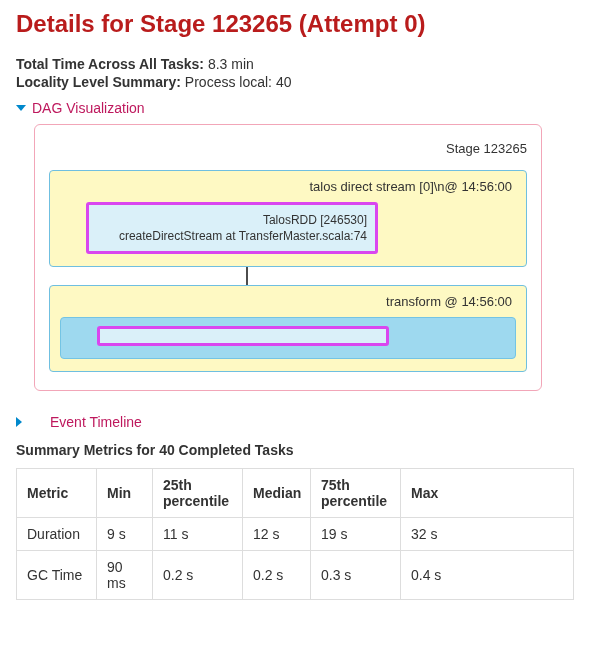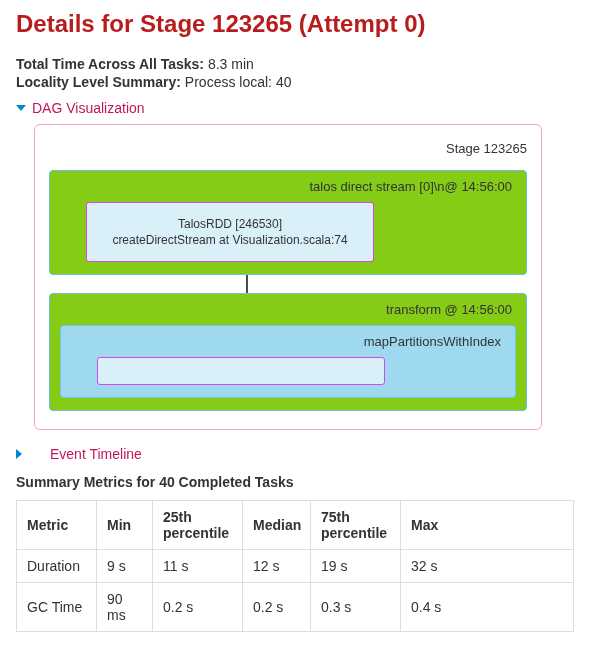--- a/index.html
+++ b/index.html
@@ -55,21 +55,21 @@
     padding: 16px 14px 18px 14px;
     position: relative;
     box-sizing: border-box;
   }
   .dag-stage-label {
     text-align: right;
     font-size: 13px;
     margin-bottom: 14px;
   }
   .dag-block {
-    background: #84cc16;
+    background: #fef9c3;
     border: 1px solid #6fbfe0;
     border-radius: 4px;
     padding: 8px 10px 12px 10px;
     box-sizing: border-box;
     position: relative;
   }
   .dag-block-label {
     text-align: right;
     font-size: 13px;
     margin-bottom: 8px;
@@ -77,27 +77,27 @@
   }
   .dag-inner-block {
     background: #9ed9ef;
     border: 1px solid #74c4e4;
     border-radius: 4px;
     padding: 8px 10px 12px 10px;
     box-sizing: border-box;
   }
   .dag-leaf {
     background: #daf0f9;
-    border: 1px solid #d946ef;
+    border: 3px solid #d946ef;
     border-radius: 3px;
-    padding: 13px 8px;
+    padding: 7px 8px;
     font-size: 12px;
     line-height: 1.35;
     width: 270px;
-    text-align: center;
+    text-align: right;
   }
   .dag-leaf-container {
     display: flex;
     justify-content: flex-start;
     padding-left: 26px;
   }
   .dag-svg {
     position: absolute;
     left: 0;
     top: 0;
@@ -163,43 +163,42 @@
       <line x1="212" y1="110" x2="212" y2="227" stroke="#000" stroke-width="1.4" marker-end="url(#arrowhead)"></line>
     </svg>
 
     <div class="dag-stage-label">Stage 123265</div>
 
     <div class="dag-block">
       <div class="dag-block-label">talos direct stream [0]\n@ 14:56:00</div>
       <div class="dag-leaf-container">
         <div class="dag-leaf">
           <div>TalosRDD [246530]</div>
-          <div>createDirectStream at Visualization.scala:74</div>
+          <div>createDirectStream at TransferMaster.scala:74</div>
         </div>
       </div>
     </div>
 
     <div style="height:18px"></div>
 
     <div class="dag-block">
       <div class="dag-block-label">transform @ 14:56:00</div>
       <div class="dag-inner-block">
-        <div class="dag-block-label">mapPartitionsWithIndex</div>
         <div class="dag-leaf-container">
           <div class="dag-leaf">
           </div>
         </div>
       </div>
     </div>
 
   </div>
 
   <div style="height:14px"></div>
 
-  <div class="collapser" style="margin-top:2px;gap:28px;">
+  <div class="collapser" style="margin-top:9px;gap:28px;">
     <span class="caret-right"></span>
     <span>Event Timeline</span>
   </div>
 
   <h2 class="section-title">Summary Metrics for 40 Completed Tasks</h2>
 
   <table class="metrics">
     <colgroup>
       <col class="col-metric">
         <col class="col-min">

